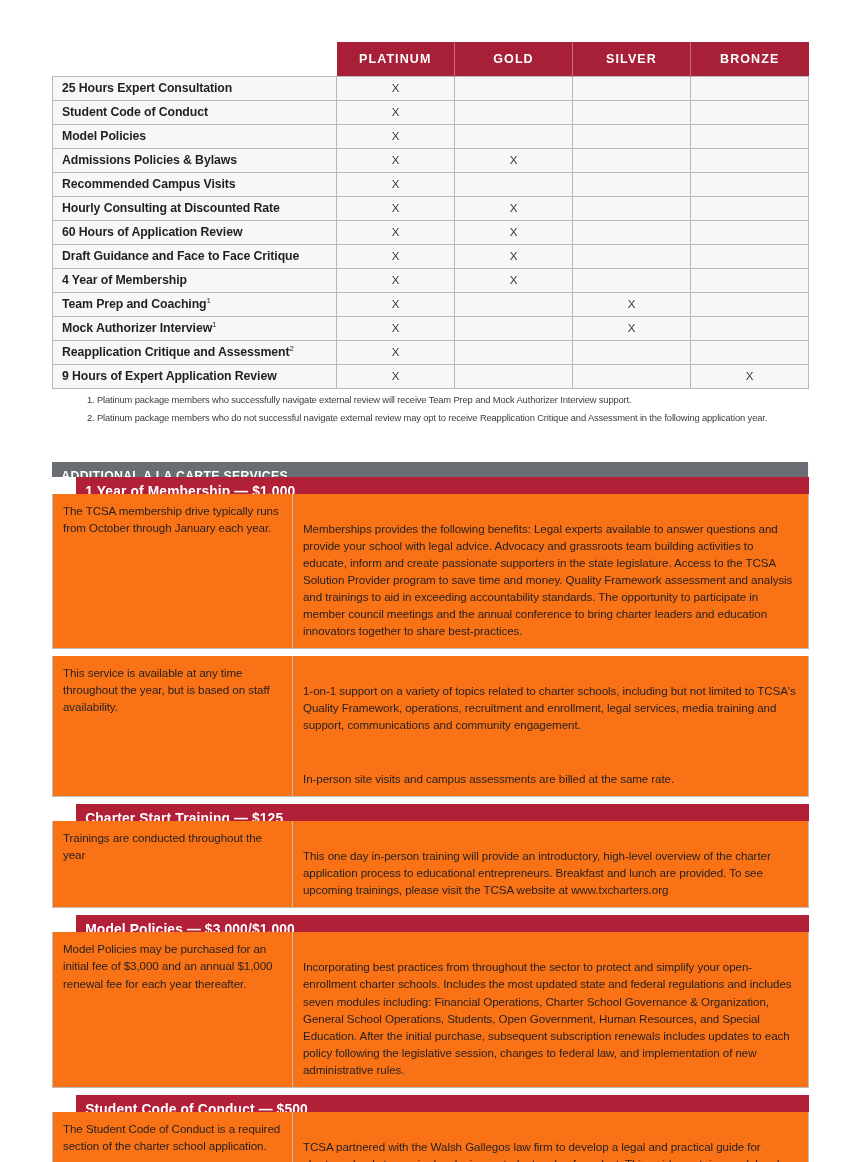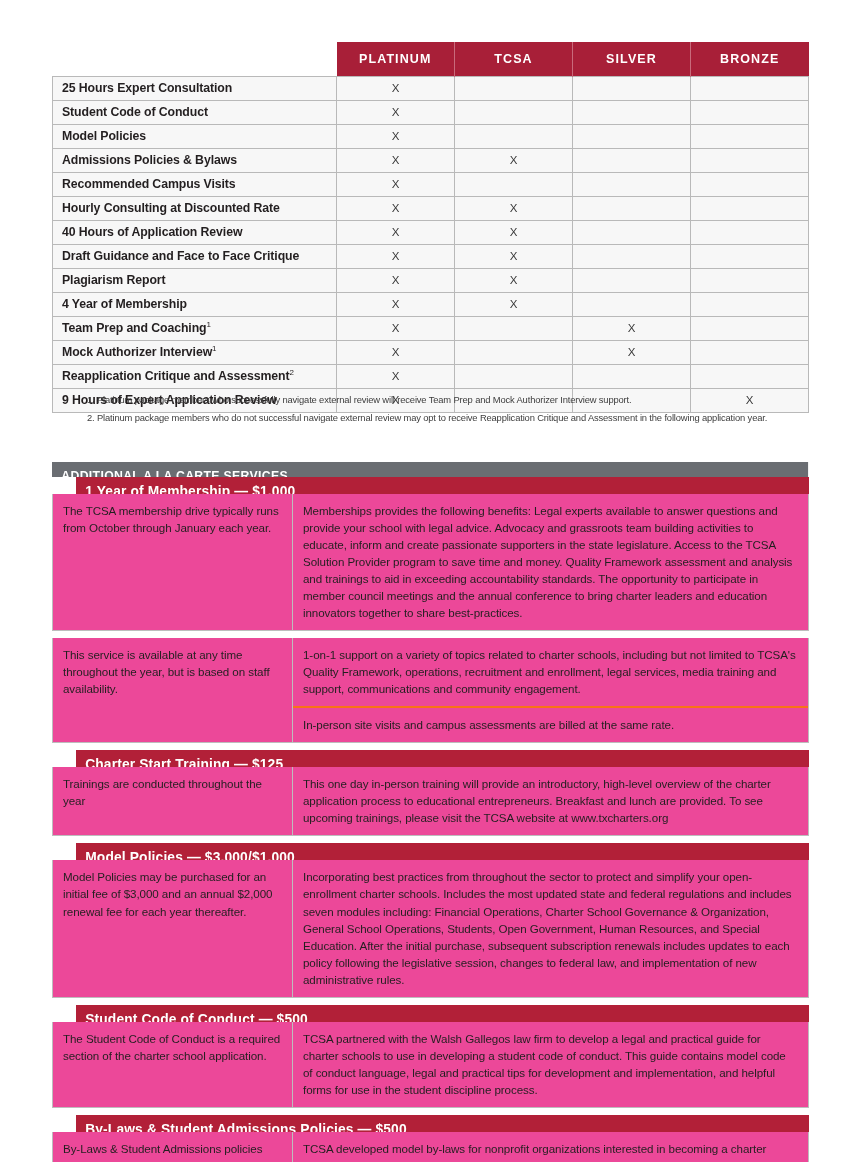--- a/index.html
+++ b/index.html
@@ -135,36 +135,36 @@
     transform: scaleX(0.92);
     transform-origin: left center;
     width: 823px;
     box-sizing: border-box;
   }
 
   .svc-body {
     display: flex;
     border: 1px solid #bdbdbd;
     border-top: none;
-    background: #ec4899;
+    background: #f97316;
   }
   .svc-left {
     width: 240px;
     flex: 0 0 240px;
     padding: 8px 10px 9px 10px;
     border-right: 1px solid #bdbdbd;
     box-sizing: border-box;
   }
   .svc-right {
     flex: 1 1 auto;
     padding: 0;
     box-sizing: border-box;
   }
   .svc-right .para {
-    padding: 8px 10px 9px 10px;
+    padding: 26px 10px 9px 10px;
   }
   .svc-right .para + .para {
     border-top: 2px solid #f97316;
   }
   .txt {
     font-size: 11.6px;
     line-height: 1.47;
     color: #231f20;
     letter-spacing: -0.08px;
   }
@@ -181,21 +181,21 @@
         <col class="c-label">
           <col class="c-tier">
           <col class="c-tier">
           <col class="c-tier">
           <col class="c-tier">
       </colgroup>
       <thead>
         <tr>
           <th class="blank"></th>
           <th class="tier">PLATINUM</th>
-          <th class="tier">TCSA</th>
+          <th class="tier">GOLD</th>
           <th class="tier">SILVER</th>
           <th class="tier last">BRONZE</th>
         </tr>
       </thead>
       <tbody id="compare-body">
           <tr>
             <td class="label">25 Hours Expert Consultation</td>
             <td class="mark">X</td>
             <td class="mark"></td>
             <td class="mark"></td>
@@ -230,35 +230,28 @@
             <td class="mark"></td>
           </tr>
           <tr>
             <td class="label">Hourly Consulting at Discounted Rate</td>
             <td class="mark">X</td>
             <td class="mark">X</td>
             <td class="mark"></td>
             <td class="mark"></td>
           </tr>
           <tr>
-            <td class="label">40 Hours of Application Review</td>
+            <td class="label">60 Hours of Application Review</td>
             <td class="mark">X</td>
             <td class="mark">X</td>
             <td class="mark"></td>
             <td class="mark"></td>
           </tr>
           <tr>
             <td class="label">Draft Guidance and Face to Face Critique</td>
-            <td class="mark">X</td>
-            <td class="mark">X</td>
-            <td class="mark"></td>
-            <td class="mark"></td>
-          </tr>
-          <tr>
-            <td class="label">Plagiarism Report</td>
             <td class="mark">X</td>
             <td class="mark">X</td>
             <td class="mark"></td>
             <td class="mark"></td>
           </tr>
           <tr>
             <td class="label">4 Year of Membership</td>
             <td class="mark">X</td>
             <td class="mark">X</td>
             <td class="mark"></td>
@@ -331,21 +324,21 @@
           <div class="svc-left txt">Trainings are conducted throughout the year</div>
           <div class="svc-right">
             <div class="para txt">This one day in-person training will provide an introductory, high-level overview of the charter application process to educational entrepreneurs. Breakfast and lunch are provided. To see upcoming trainings, please visit the TCSA website at www.txcharters.org</div>
           </div>
         </div>
         <div class="gap"></div>
         <div class="bar-red-outer">
           <div class="bar-red">Model Policies — $3,000/$1,000</div>
         </div>
         <div class="svc-body">
-          <div class="svc-left txt">Model Policies may be purchased for an initial fee of $3,000 and an annual $2,000 renewal fee for each year thereafter.</div>
+          <div class="svc-left txt">Model Policies may be purchased for an initial fee of $3,000 and an annual $1,000 renewal fee for each year thereafter.</div>
           <div class="svc-right">
             <div class="para txt">Incorporating best practices from throughout the sector to protect and simplify your open-enrollment charter schools. Includes the most updated state and federal regulations and includes seven modules including: Financial Operations, Charter School Governance &amp; Organization, General School Operations, Students, Open Government, Human Resources, and Special Education. After the initial purchase, subsequent subscription renewals includes updates to each policy following the legislative session, changes to federal law, and implementation of new administrative rules.</div>
           </div>
         </div>
         <div class="gap"></div>
         <div class="bar-red-outer">
           <div class="bar-red">Student Code of Conduct — $500</div>
         </div>
         <div class="svc-body">
           <div class="svc-left txt">The Student Code of Conduct is a required section of the charter school application.</div>

